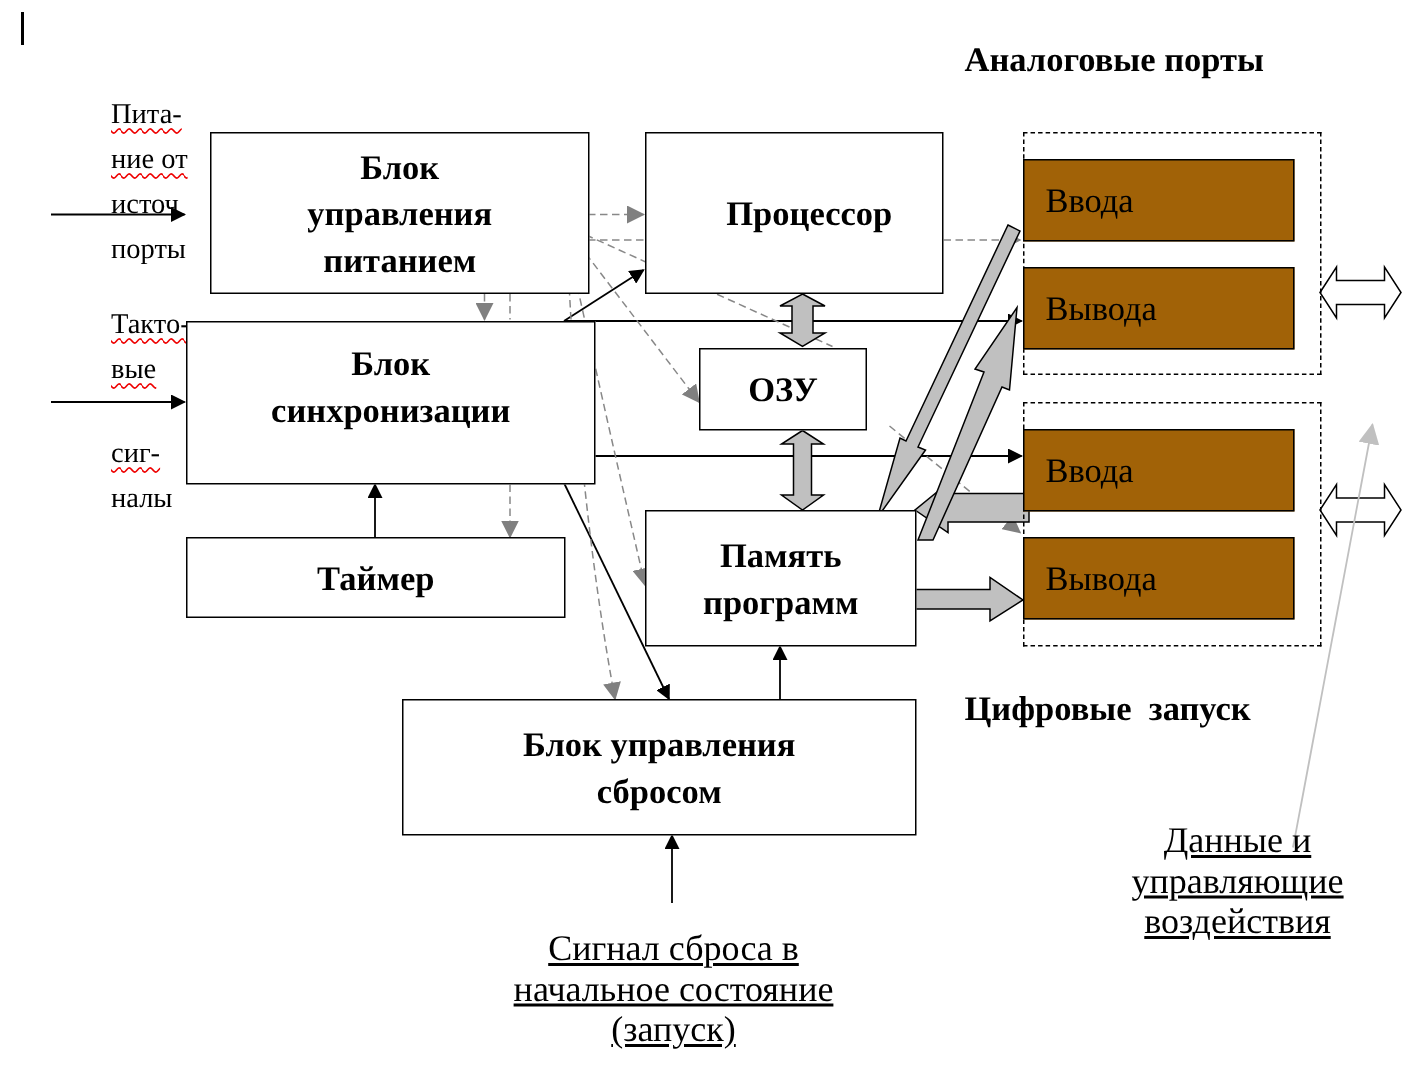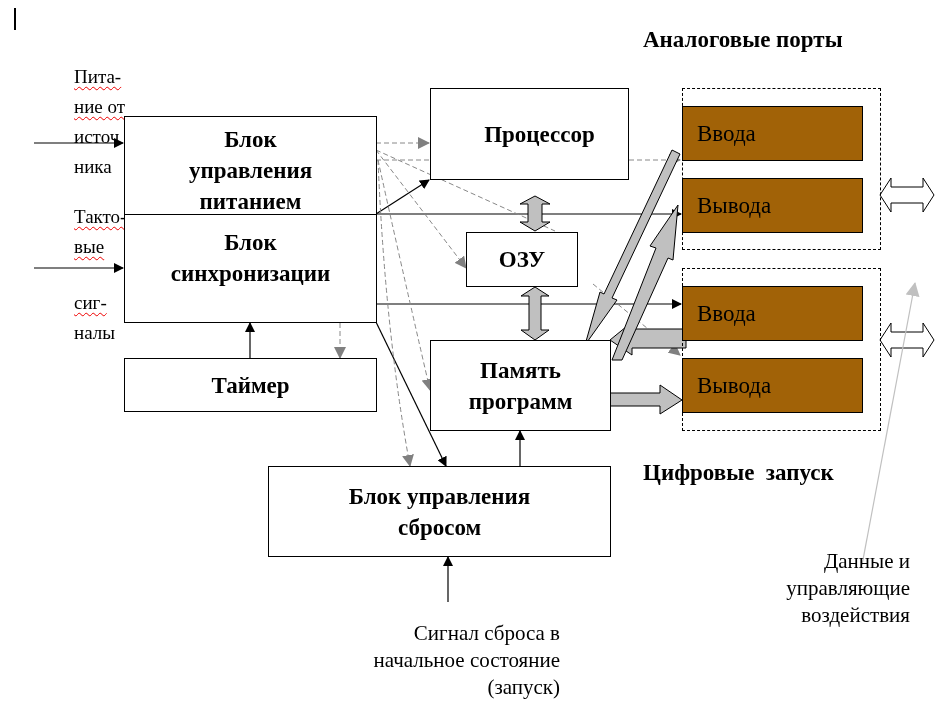--- a/index.html
+++ b/index.html
@@ -4,21 +4,21 @@
 <style>
   html, body { margin:0; padding:0; background:#fff; }
   body { width:945px; height:711px; position:relative; overflow:hidden; font-family:"Liberation Serif","DejaVu Serif",serif; color:#000; }
   #diagram { position:absolute; left:0; top:0; }
   .block { position:absolute; border:1.5px solid #000; background:#fff; box-sizing:border-box; display:flex; align-items:center; justify-content:center; text-align:center; font-weight:bold; font-size:23px; line-height:31px; }
   .port { position:absolute; border:1.5px solid #000; background:#a16207; box-sizing:border-box; font-size:23px; padding-left:14px; display:flex; align-items:center; }
   .group { position:absolute; border:1.5px dashed #000; box-sizing:border-box; }
   .label { position:absolute; font-size:19px; line-height:30px;margin-left:42px; }
   .spell { text-decoration: underline wavy #e00; text-decoration-thickness:1px; text-underline-offset:3px; }
   .heading { position:absolute; font-weight:bold; font-size:23px; }
-  .caption { position:absolute; font-size:21px; line-height:27px; text-align:right; }
+  .caption { position:absolute; font-size:24px; line-height:27px; text-align:center;text-decoration:underline; }
   .cursor { position:absolute; left:14px; top:8px; width:2px; height:22px; background:#000; }
 </style>
 </head>
 <body>
 
 <svg id="diagram" width="945" height="711" viewBox="0 0 945 711">
   <defs>
     <marker id="ab" markerWidth="10" markerHeight="10" refX="9" refY="5" orient="auto" markerUnits="userSpaceOnUse">
         <path d="M0,0 L10,5 L0,10 z" fill="#000"></path>
       </marker>
@@ -81,40 +81,40 @@
 
 <div class="cursor"></div>
 
 <div class="heading" style="left:643px;top:27px;">Аналоговые порты</div>
 <div class="heading" style="left:643px;top:460px;white-space:pre;">Цифровые  запуск</div>
 
 <div class="label" style="left:32px;top:62px;">
   <div class="spell">Пита-</div>
   <div><span class="spell">ние от</span></div>
   <div>источ</div>
-  <div>ника</div>
+  <div>порты</div>
 </div>
 <div class="label" style="left:32px;top:202px;">
   <div class="spell">Такто-</div>
   <div class="spell">вые</div>
   <div style="height:26px"></div>
   <div class="spell">сиг-</div>
   <div>налы</div>
 </div>
 
-<div class="block" style="left:124px;top:88px;width:253px;height:108px;margin-top:28px;">
+<div class="block" style="left:140px;top:88px;width:253px;height:108px;">
     <span style="width:180px;">Блок управления питанием</span>
   </div>
-<div class="block" style="left:124px;top:214px;width:253px;height:109px;align-items:flex-start;padding-top:12px;">
+<div class="block" style="left:124px;top:214px;width:273px;height:109px;align-items:flex-start;padding-top:12px;">
     <span style="width:200px;">Блок синхронизации</span>
   </div>
 <div class="block" style="left:124px;top:358px;width:253px;height:54px;">
     <span>Таймер</span>
   </div>
-<div class="block" style="left:430px;top:88px;width:199px;height:92px;padding-left:20px;">
+<div class="block" style="left:430px;top:88px;width:199px;height:108px;padding-left:20px;">
     <span>Процессор</span>
   </div>
 <div class="block" style="left:466px;top:232px;width:112px;height:55px;">
     <span>ОЗУ</span>
   </div>
 <div class="block" style="left:430px;top:340px;width:181px;height:91px;">
     <span style="width:140px;">Память программ</span>
   </div>
 <div class="block" style="left:268px;top:466px;width:343px;height:91px;">
     <span style="width:240px;text-align:center;">Блок управления сбросом</span>

